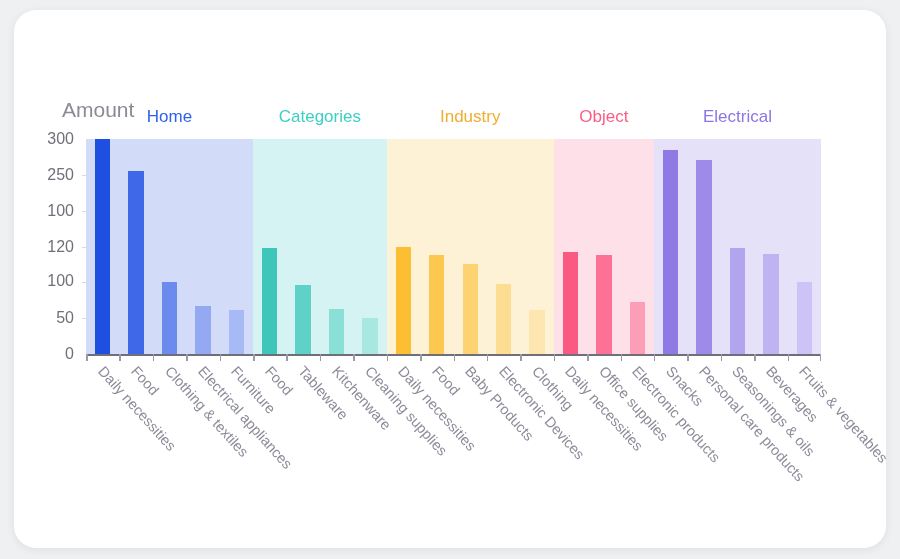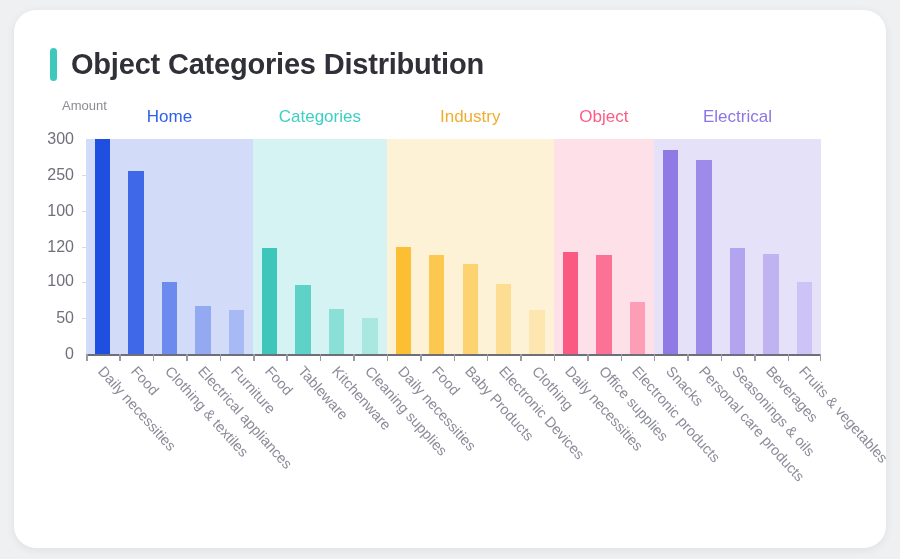--- a/index.html
+++ b/index.html
@@ -26,21 +26,21 @@
     letter-spacing:-0.2px; white-space:nowrap;
   }
   
   
   #plot {
     position:absolute; left:72px; top:119px;
     width:735px; height:225px;
   }
   #ylabel {
     position:absolute; left:48px; top:88px;
-    font-size:13px; color:#8b8b93;
+    font-size:21px; color:#8b8b93;
   }
   .ytick {
     position:absolute; right:0; width:46px;
     text-align:right; font-size:16px; color:#6f7079;
     transform:translateY(-9px);
   }
   #yticks { position:absolute; left:-58px; top:10px; width:46px; height:215px; }
   .gridtick {
     position:absolute; left:0; width:4px; height:1px; background:#d9dade;
   }
@@ -71,24 +71,20 @@
     font-size:14.5px; color:#8b8c99; white-space:nowrap;
     transform-origin:left top;
     transform:rotate(48deg);
   }
 </style>
 </head>
 <body>
 
 <div id="card">
 
-  <div id="header">
-    <div id="accent-bar"></div>
-    <div id="title">Object Categories Distribution</div>
-  </div>
 
   <div id="ylabel">Amount</div>
 
   <div id="plot">
     <div id="yticks">
         <div class="ytick" style="top: 215px;">0</div>
         <div class="ytick" style="top: 179.167px;">50</div>
         <div class="gridtick" style="top: 179.167px; left: 54px;"></div>
         <div class="ytick" style="top: 142px;">100</div>
         <div class="gridtick" style="top: 143.333px; left: 54px;"></div>

